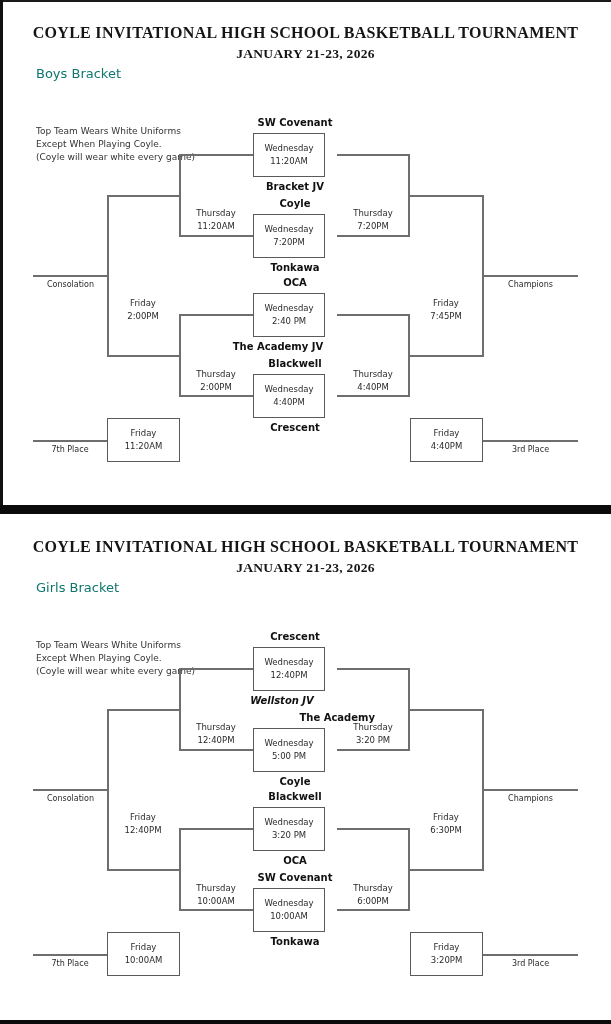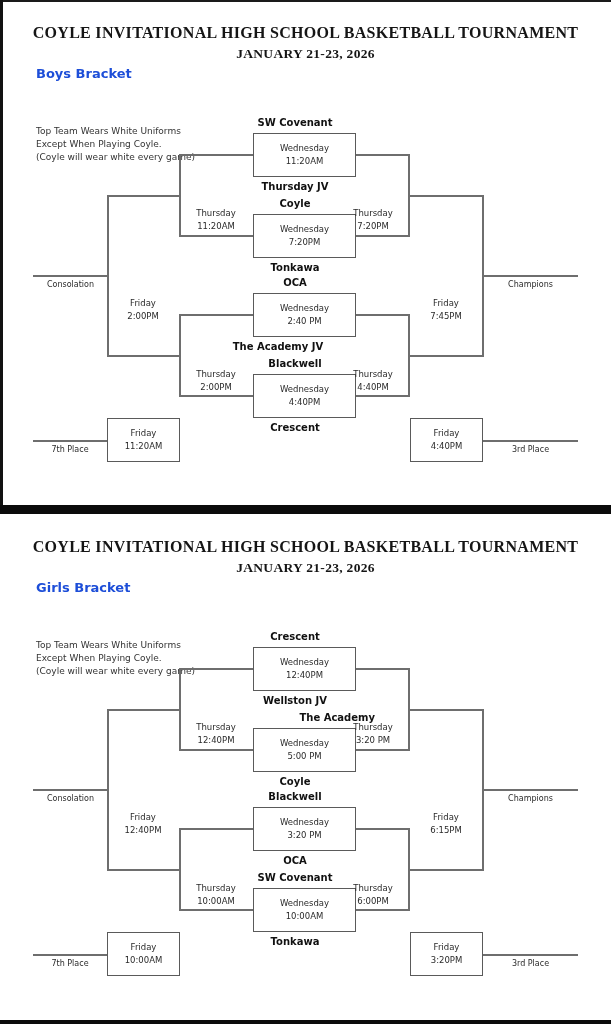--- a/index.html
+++ b/index.html
@@ -8,26 +8,26 @@
     background:#ffffff;font-family:"DejaVu Sans",sans-serif;
   }
   .bar{position:absolute;background:#0b0b0b;}
   .panel{position:absolute;left:0;width:611px;height:511px;}
   .t1{position:absolute;left:0;right:0;top:24px;text-align:center;
       font-family:"Liberation Serif",serif;font-weight:bold;font-size:16px;
       letter-spacing:.3px;color:#151515;white-space:nowrap;}
   .t2{position:absolute;left:0;right:0;top:46px;text-align:center;
       font-family:"Liberation Serif",serif;font-weight:bold;font-size:13.5px;
       letter-spacing:.3px;color:#151515;}
-  .bname{position:absolute;left:36px;top:66px;font-weight:bold;font-size:13px;color:#1d4ed8;}
+  .bname{position:absolute;left:36px;top:66px;font-weight:normal;font-size:13px;color:#0f766e;}
   .notes{position:absolute;left:36px;top:125px;font-size:9px;line-height:13px;color:#333;}
   .ln{position:absolute;background:#6e6e6e;}
   .h{height:2px;}
   .v{width:2px;}
-  .gbox{position:absolute;width:103px;height:44px;box-sizing:border-box;
+  .gbox{position:absolute;width:72px;height:44px;box-sizing:border-box;
         border:1.5px solid #5a5a5a;background:#fff;
         display:flex;flex-direction:column;align-items:center;justify-content:center;
         font-size:8.5px;line-height:13px;color:#2a2a2a;text-align:center;}
   .team{position:absolute;width:160px;text-align:center;
         font-weight:bold;font-size:10px;color:#111;white-space:nowrap;}
   .sched{position:absolute;width:80px;text-align:center;
          font-size:8.5px;line-height:13px;color:#2a2a2a;margin-top:28px;}
   .sidelabel{position:absolute;text-align:center;font-size:8px;color:#2a2a2a;}
 </style>
 </head>
@@ -64,21 +64,21 @@
   <div class="ln v" style="left:482px;top:195px;height:162px;"></div>
   <div class="ln h" style="left:483px;top:275px;width:95px;"></div>
   <div class="ln h" style="left:33px;top:440px;width:74px;"></div>
   <div class="ln h" style="left:483px;top:440px;width:95px;"></div>
 
   <div class="team" style="left:215px;top:117px;">SW Covenant</div>
   <div class="gbox" style="left:253px;top:133px;">
     <div>Wednesday</div>
     <div>11:20AM</div>
   </div>
-  <div class="team" style="left:215px;top:181px;">Thursday JV</div>
+  <div class="team" style="left:215px;top:181px;">Bracket JV</div>
 
   <div class="team" style="left:215px;top:198px;">Coyle</div>
   <div class="gbox" style="left:253px;top:214px;">
     <div>Wednesday</div>
     <div>7:20PM</div>
   </div>
   <div class="team" style="left:215px;top:262px;">Tonkawa</div>
 
   <div class="team" style="left:215px;top:277px;">OCA</div>
   <div class="gbox" style="left:253px;top:293px;">
@@ -165,21 +165,21 @@
   <div class="ln v" style="left:482px;top:195px;height:162px;"></div>
   <div class="ln h" style="left:483px;top:275px;width:95px;"></div>
   <div class="ln h" style="left:33px;top:440px;width:74px;"></div>
   <div class="ln h" style="left:483px;top:440px;width:95px;"></div>
 
   <div class="team" style="left:215px;top:117px;">Crescent</div>
   <div class="gbox" style="left:253px;top:133px;">
     <div>Wednesday</div>
     <div>12:40PM</div>
   </div>
-  <div class="team" style="left:215px;top:181px;">Wellston JV</div>
+  <div class="team" style="left:202px;top:181px;font-style:italic;">Wellston JV</div>
 
   <div class="team" style="left:215px;top:198px;text-align:right;">The Academy</div>
   <div class="gbox" style="left:253px;top:214px;">
     <div>Wednesday</div>
     <div>5:00 PM</div>
   </div>
   <div class="team" style="left:215px;top:262px;">Coyle</div>
 
   <div class="team" style="left:215px;top:277px;">Blackwell</div>
   <div class="gbox" style="left:253px;top:293px;">
@@ -212,21 +212,21 @@
     <div>6:00PM</div>
   </div>
 
   <div class="sched" style="left:103px;top:269px;">
     <div>Friday</div>
     <div>12:40PM</div>
   </div>
   <div class="sidelabel" style="left:33px;top:280px;width:75px;">Consolation</div>
   <div class="sched" style="left:406px;top:269px;">
     <div>Friday</div>
-    <div>6:15PM</div>
+    <div>6:30PM</div>
   </div>
   <div class="sidelabel" style="left:483px;top:280px;width:95px;">Champions</div>
 
   <div class="gbox" style="left:107px;top:418px;width:73px;">
     <div>Friday</div>
     <div>10:00AM</div>
   </div>
   <div class="sidelabel" style="left:33px;top:445px;width:74px;">7th Place</div>
   <div class="gbox" style="left:410px;top:418px;width:73px;">
     <div>Friday</div>

